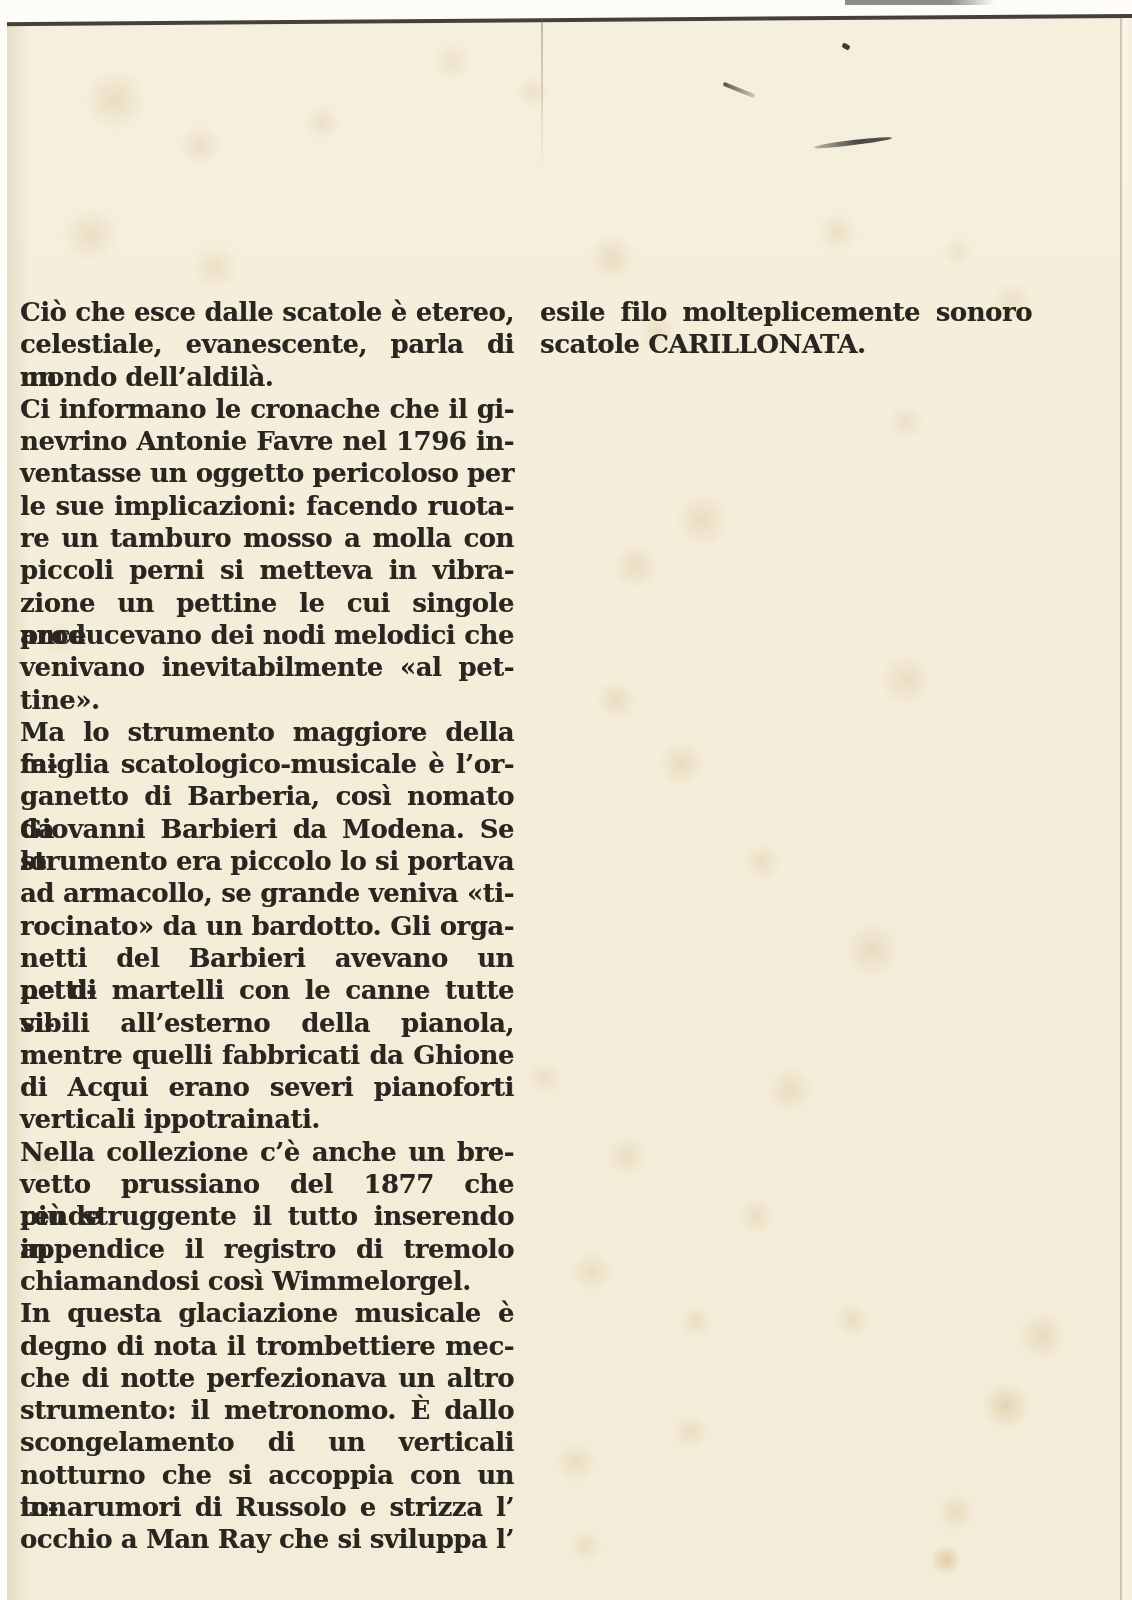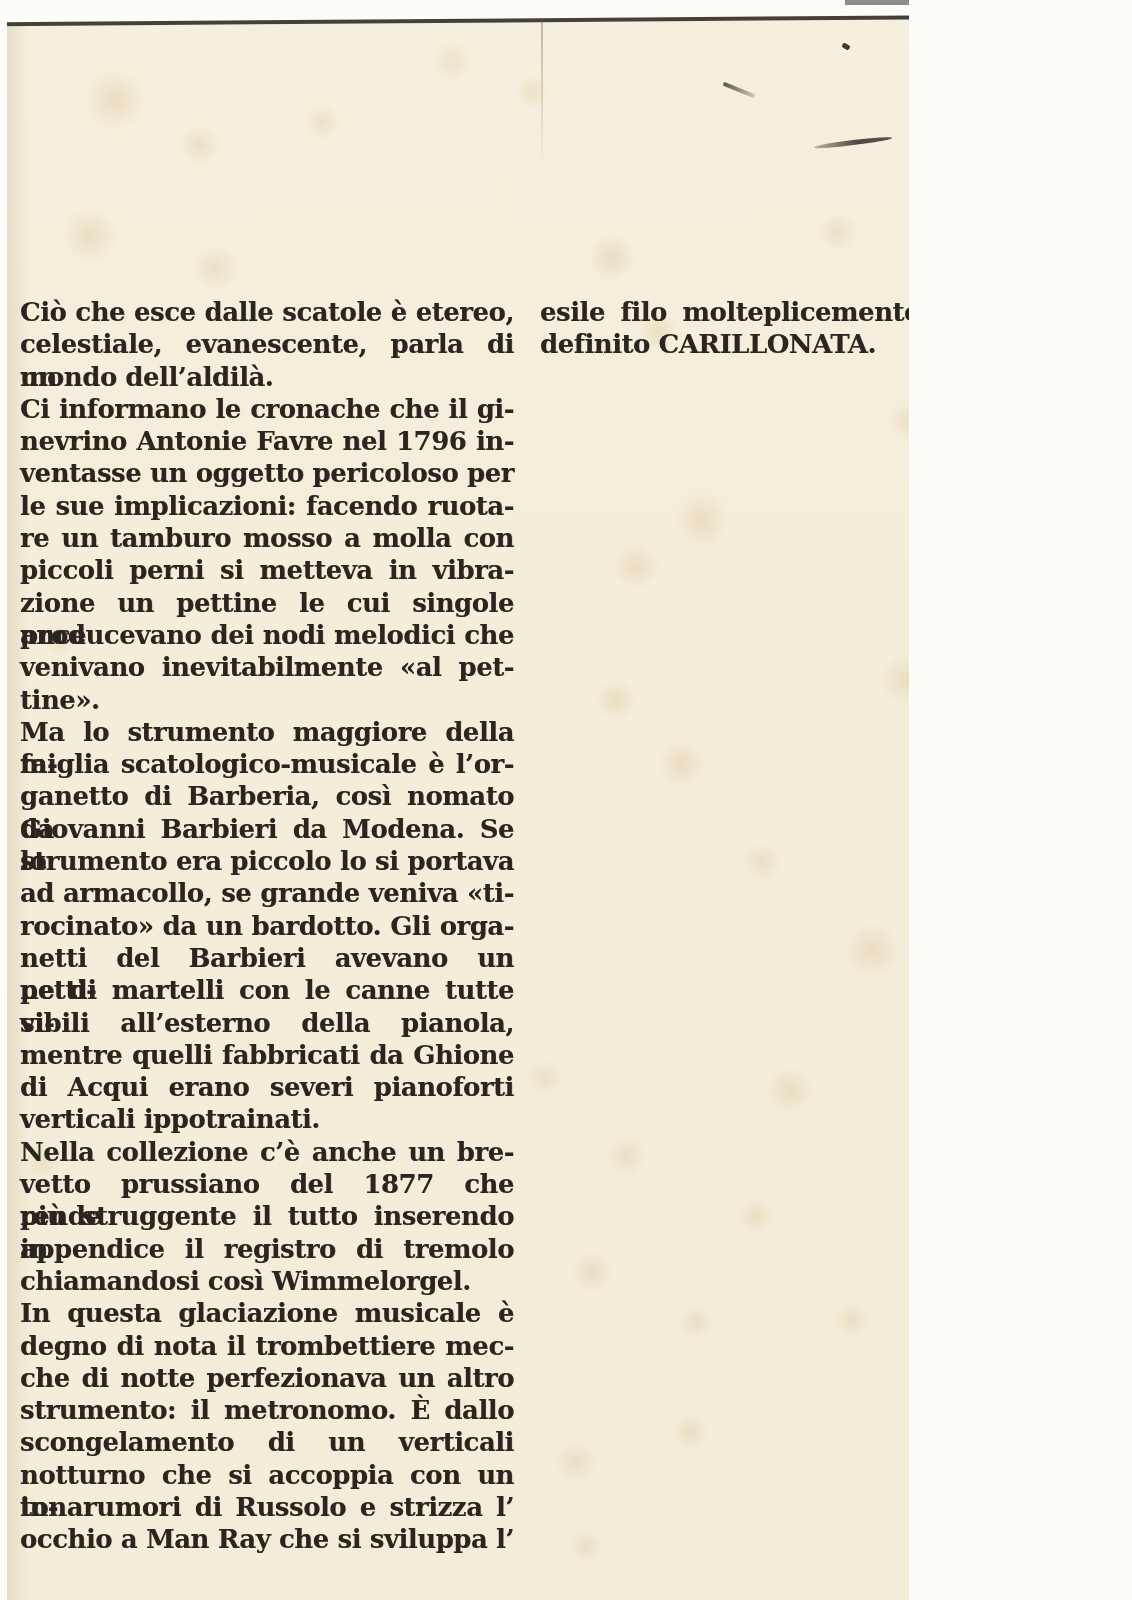--- a/index.html
+++ b/index.html
@@ -1,18 +1,18 @@
 <!DOCTYPE html>
 <html><head>
 <meta charset="utf-8">
 <style>
   html, body { margin: 0; padding: 0; background: #fdfcf7; }
   .scan {
     position: relative;
-    width: 909px;
+    width: 1132px;
     height: 1600px;
     overflow: hidden;
     background: #fdfcf7;
     font-family: "DejaVu Serif", "Liberation Serif", serif;
   }
   
   .paper {
     position: absolute;
     left: 7px; top: 8px;
     width: 1125px; height: 1592px;
@@ -206,16 +206,16 @@
         <div class="line">strumento: il metronomo. È dallo</div>
         <div class="line">scongelamento di un verticali</div>
         <div class="line">notturno che si accoppia con un in-</div>
         <div class="line">tonarumori di Russolo e strizza l’</div>
         <div class="line">occhio a Man Ray che si sviluppa l’</div>
       </div>
     </div>
   <div class="col col-right">
       <div>
         <div class="line">esile filo molteplicemente sonoro</div>
-        <div class="line par-end">definito CARILLONATA.</div>
+        <div class="line par-end">scatole CARILLONATA.</div>
       </div>
     </div>
 </div>
 
 </body></html>

